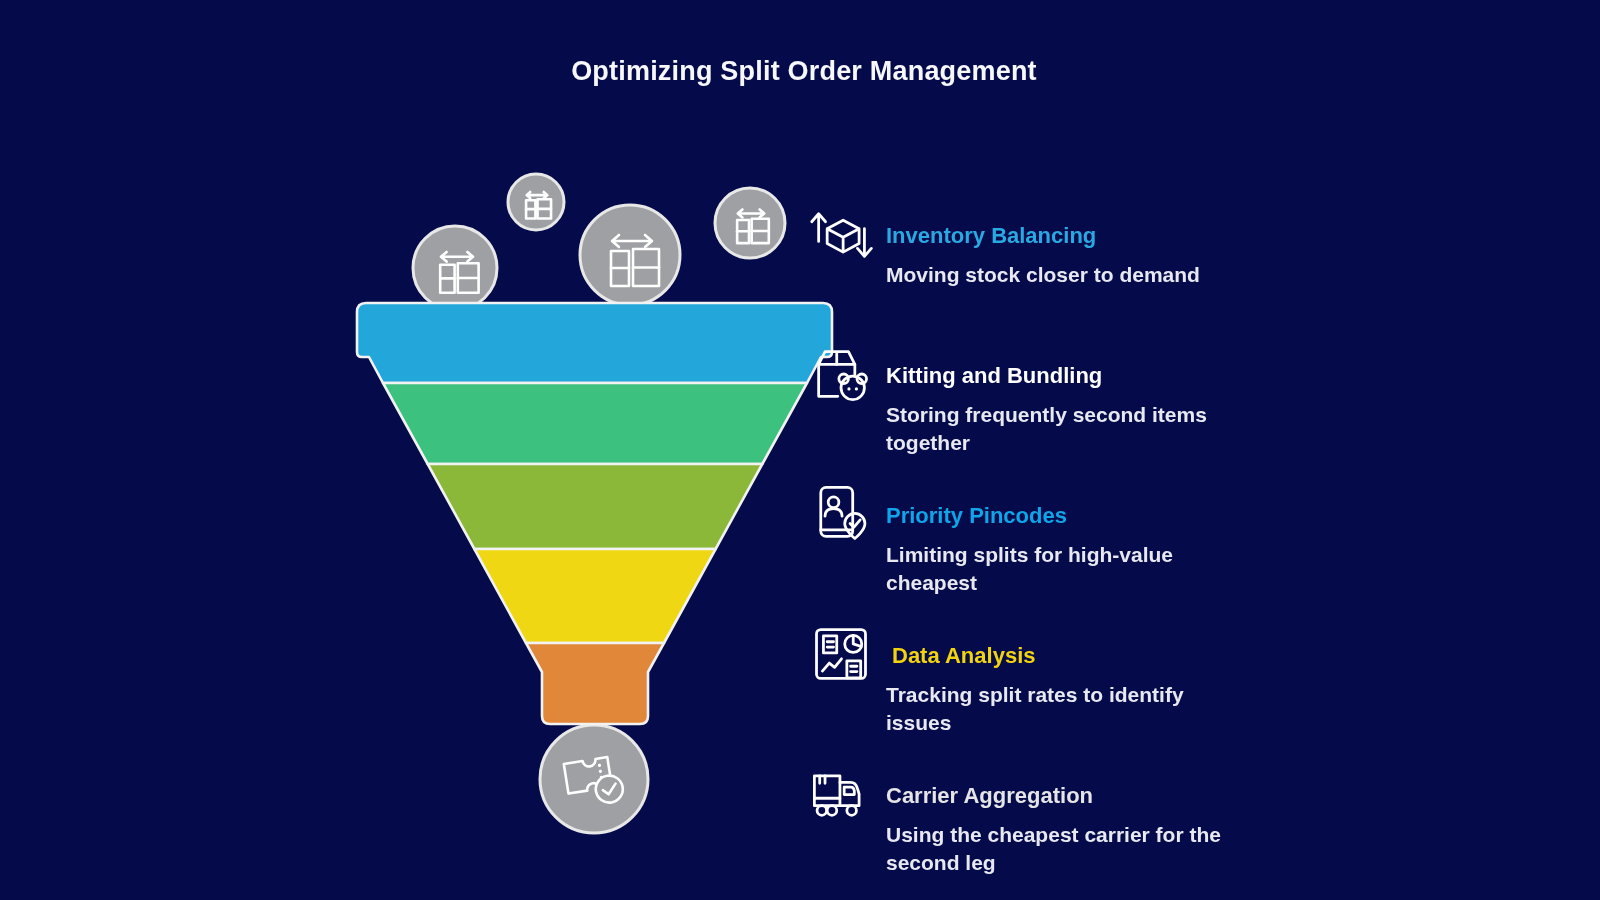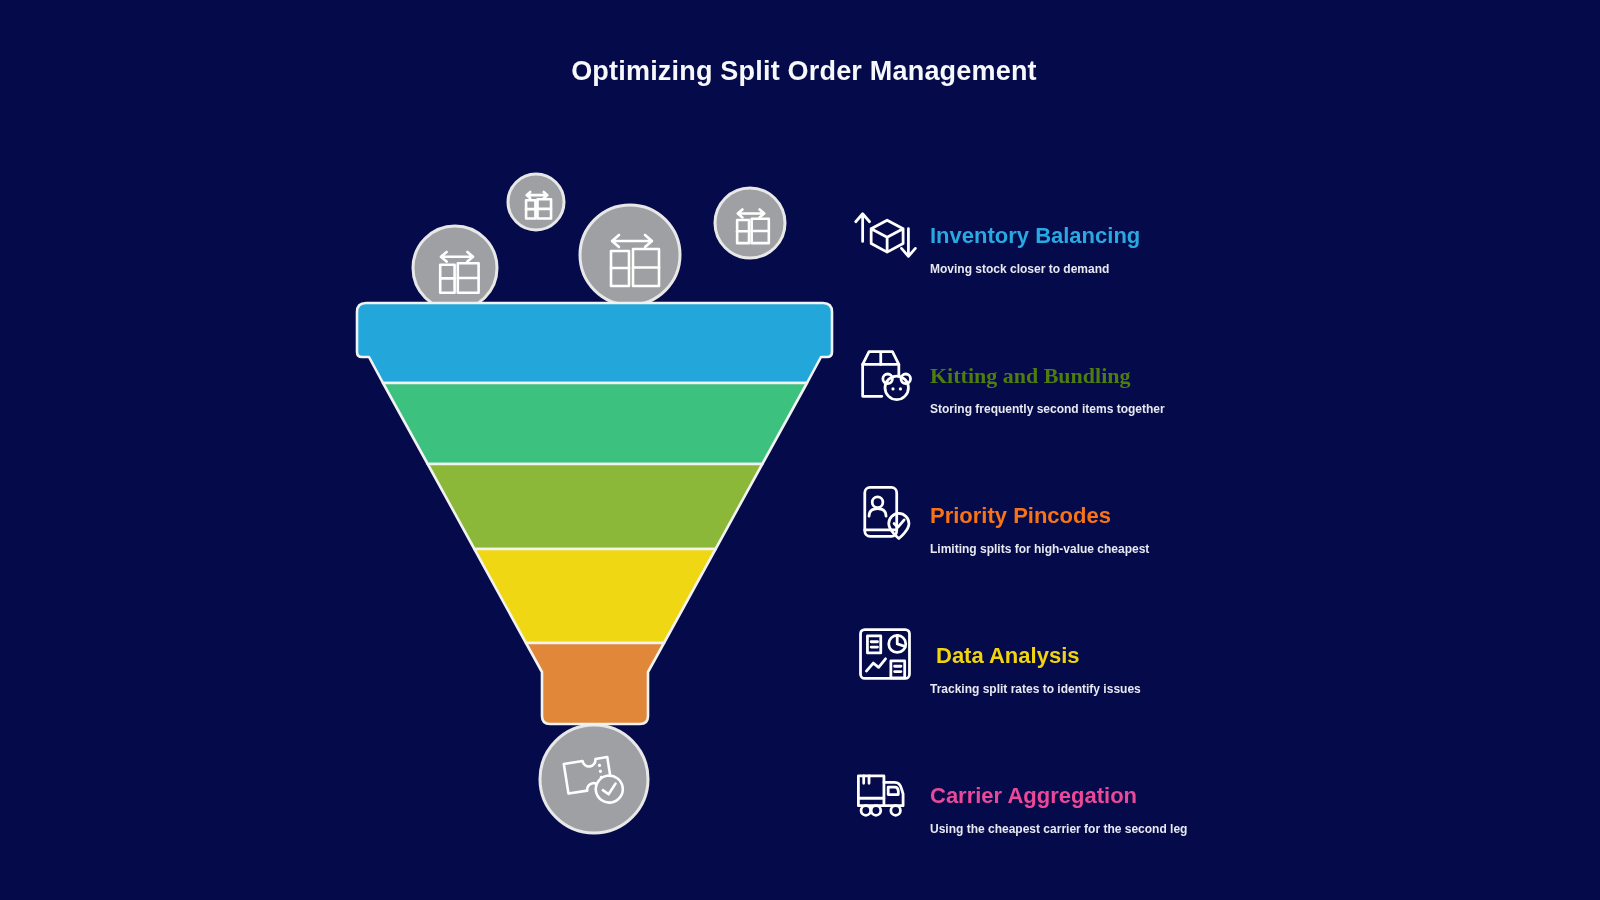--- a/index.html
+++ b/index.html
@@ -9,26 +9,26 @@
     position:relative;
     background:#050B4A;
   }
   .title {
     position:absolute; left:0; top:56px; width:1608px;
     text-align:center;
     font-size:27px; font-weight:bold; color:#F7F8FC;
     letter-spacing:0.2px;
   }
   .funnel-wrap { position:absolute; left:300px; top:140px; width:600px; height:720px; }
-  .items { position:absolute; left:852px; top:0; width:420px; height:856px; }
+  .items { position:absolute; left:808px; top:0; width:420px; height:856px; }
   .item { position:absolute; left:0; width:420px; }
   .item .icon-box { position:absolute; left:0; top:-24px; width:66px; height:66px; }
   .item .txt { margin-left:78px; width:335px; }
   .item h2 { font-size:22px; font-weight:bold; line-height:1.0; }
-  .item p  { font-size:12px; font-weight:bold; color:#E8E9F0; margin-top:14px; line-height:1.35; }
+  .item p  { font-size:21px; font-weight:bold; color:#E8E9F0; margin-top:14px; line-height:1.35; }
   .i1 { top:225px; } .i2 { top:365px; } .i3 { top:505px; } .i4 { top:645px; } .i5 { top:785px; }
   svg .ln { fill:none; stroke:#FFFFFF; stroke-width:2.6; stroke-linecap:round; stroke-linejoin:round; }
   svg .seg { stroke:#F2F2F2; stroke-width:2.6; stroke-linejoin:round; }
 </style>
 </head>
 <body style="background-color: rgb(5, 11, 74);">
 
 <div class="title">Optimizing Split Order Management</div>
 
 <div class="funnel-wrap">
@@ -96,38 +96,38 @@
         <path class="ln" d="M 44 33 L 44 22 L 10 22 L 10 52 L 28 52"></path>
         <path class="ln" d="M 10 22 L 16 10 L 38 10 L 44 22 M 27 10 L 27 22"></path>
         <circle class="ln" cx="33.5" cy="35.5" r="4.5"></circle>
         <circle class="ln" cx="50.5" cy="35.5" r="4.5"></circle>
         <circle class="ln" cx="42" cy="44" r="11"></circle>
         <circle cx="38.5" cy="45" r="1.5" fill="#FFFFFF"></circle>
         <circle cx="45.5" cy="45" r="1.5" fill="#FFFFFF"></circle>
       </svg>
     </div>
     <div class="txt">
-      <h2 style="color: #4d7c0f; font-family: Liberation Serif, serif;">Kitting and Bundling</h2>
+      <h2 style="color: #ffffff;">Kitting and Bundling</h2>
       <p>Storing frequently second items together</p>
     </div>
   </div>
 
   <div class="item i3">
     <div class="icon-box">
       <svg width="66" height="66" viewBox="0 0 62 62">
         <rect class="ln" x="12" y="6" width="30" height="46" rx="5"></rect>
         <path class="ln" d="M 12 46 L 42 46"></path>
         <circle class="ln" cx="24" cy="20" r="5"></circle>
         <path class="ln" d="M 16 33 Q 16 26 24 26 Q 32 26 32 33"></path>
         <path class="ln" d="M 44 30.5 a 9.5 9.5 0 0 1 9.5 9.5 c 0 6.5 -9.5 14 -9.5 14 c 0 0 -9.5 -7.5 -9.5 -14 a 9.5 9.5 0 0 1 9.5 -9.5 Z" fill="#050B4A"></path>
         <path class="ln" d="M 39.5 40 L 43 43.5 L 49 36.5"></path>
       </svg>
     </div>
     <div class="txt">
-      <h2 style="color: #f97316;">Priority Pincodes</h2>
+      <h2 style="color: #0ea5e9;">Priority Pincodes</h2>
       <p>Limiting splits for high-value cheapest</p>
     </div>
   </div>
 
   <div class="item i4">
     <div class="icon-box">
       <svg width="66" height="66" viewBox="0 0 62 62">
         <rect class="ln" x="8" y="8" width="46" height="46" rx="4"></rect>
         <rect class="ln" x="14.5" y="14" width="12.5" height="16"></rect>
         <path class="ln" d="M 18 19.5 L 24 19.5 M 18 24.5 L 24 24.5"></path>
@@ -150,18 +150,18 @@
         <path class="ln" d="M 30 42 L 6 42 L 6 14 L 30 14 L 30 42"></path>
         <path class="ln" d="M 11 14 L 11 21 M 16 14 L 16 21 M 6 35 L 30 35"></path>
         <path class="ln" d="M 30 20 L 40 20 Q 45 20 46.5 26 L 48 31 L 48 42 L 30 42"></path>
         <path class="ln" d="M 34 24.5 L 40.5 24.5 Q 43 24.5 43.5 28 L 43.5 31.5 L 34 31.5 Z"></path>
         <circle class="ln" cx="13" cy="46.5" r="4.5"></circle>
         <circle class="ln" cx="22.5" cy="46.5" r="4.5"></circle>
         <circle class="ln" cx="41" cy="46.5" r="4.5"></circle>
       </svg>
     </div>
     <div class="txt">
-      <h2 style="color: #ec4899;">Carrier Aggregation</h2>
+      <h2 style="color: #e5e5e5;">Carrier Aggregation</h2>
       <p>Using the cheapest carrier for the second leg</p>
     </div>
   </div>
 
 </div>
 
 </body></html>

